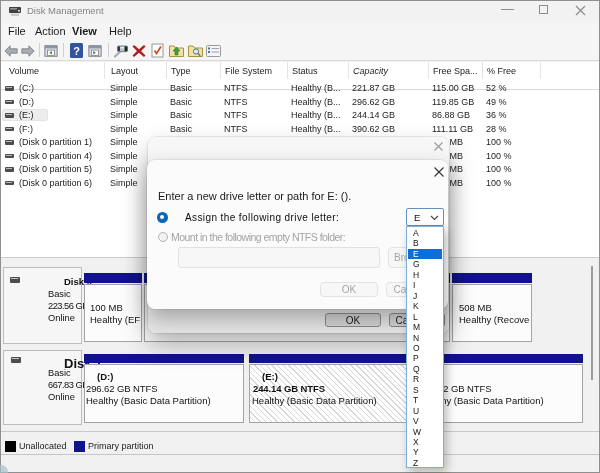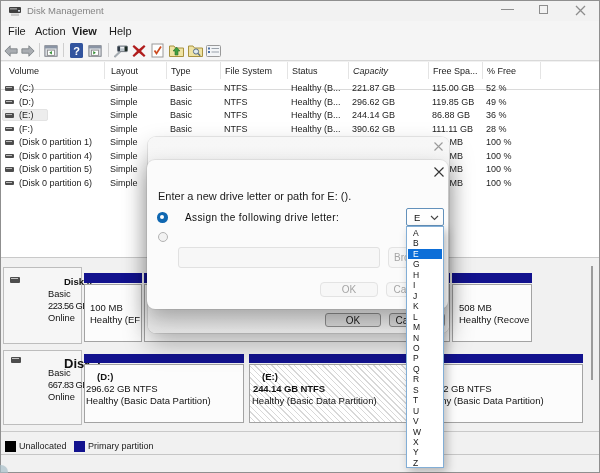--- a/index.html
+++ b/index.html
@@ -297,20 +297,21 @@
 </div>
 <div class="abs" id="dlginner">
   <svg class="abs" style="left:286px;top:6px" width="12" height="12" viewBox="0 0 12 12">
     <path d="M1.5 1.5 L10.5 10.5 M10.5 1.5 L1.5 10.5" stroke="#333" stroke-width="1.1"></path>
   </svg>
   <div class="abs" style="left:11px;top:30px;font-size:11px;color:#1b1b1b;white-space:nowrap;">Enter a new drive letter or path for E: ().</div>
   <div class="abs" style="left:10px;top:52px;width:10.5px;height:10.5px;border-radius:50%;background:#0f67b1;"></div>
   <div class="abs" style="left:13.2px;top:55.2px;width:4.1px;height:4.1px;border-radius:50%;background:#fff;"></div>
   <div class="abs" style="left:38px;top:51.5px;font-size:10px;letter-spacing:0.4px;color:#0d0d0d;white-space:nowrap;">Assign the following drive letter:</div>
   <div class="abs" style="left:11px;top:71.5px;width:10px;height:10px;border-radius:50%;background:#f2f2f2;border:1px solid #b3b3b3;box-sizing:border-box;"></div>
+  <div class="abs" style="left:24px;top:70.5px;font-size:10.5px;letter-spacing:-0.52px;color:#a3a3a3;white-space:nowrap;">Mount in the following empty NTFS folder:</div>
   <div class="abs" style="left:31px;top:87px;width:202px;height:21px;background:#f7f7f7;border:1px solid #e1e1e1;border-radius:3px;box-sizing:border-box;"></div>
   <div class="abs btn-pale" style="left:241px;top:87px;width:56px;height:21px;line-height:19px;text-align:left;padding-left:5px;">Browse...</div>
   <div class="abs btn-pale" style="left:173px;top:122px;width:58px;height:15px;line-height:13px;">OK</div>
   <div class="abs btn-pale" style="left:239px;top:122px;width:58px;height:15px;line-height:13px;padding-right:12px;">Cancel</div>
 </div>
 <div class="abs" id="combo">
   <div class="abs" style="left:7px;top:2.5px;font-size:9.5px;color:#111;">E</div>
   <svg class="abs" style="left:23px;top:6px" width="9" height="6" viewBox="0 0 9 6">
     <path d="M1 1 L4.5 4.5 L8 1" stroke="#444" stroke-width="1.1" fill="none"></path>
   </svg>

